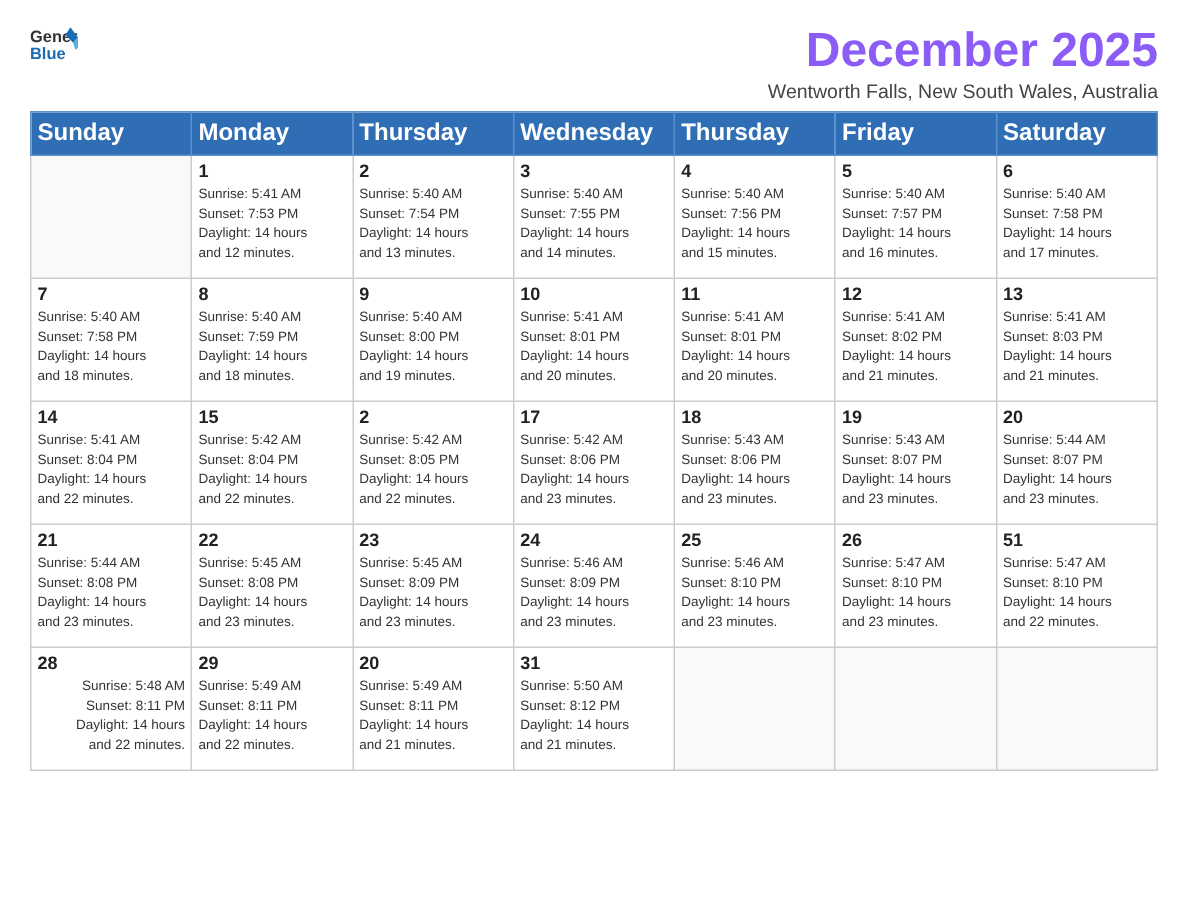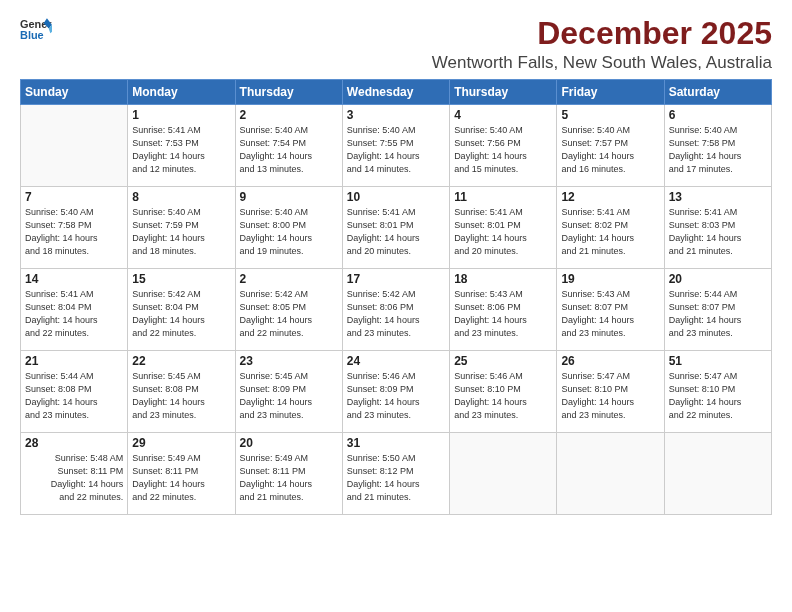--- a/index.html
+++ b/index.html
@@ -29,37 +29,37 @@
     .logo-icon {
       width: 32px;
       height: 28px;
     }
     .title-block {
       text-align: right;
     }
     .month-title {
       font-size: 32px;
       font-weight: bold;
-      color: #7f1d1d;
+      color: #8b5cf6;
       line-height: 1.1;
     }
     .subtitle {
-      font-size: 17px;
+      font-size: 13px;
       color: #444;
       margin-top: 2px;
     }
     .calendar {
       width: 100%;
       border-collapse: collapse;
       table-layout: fixed;
     }
     .calendar th {
       background: #2f6db5;
       color: #fff;
-      font-size: 12px;
+      font-size: 16px;
       font-weight: bold;
       padding: 5px 4px;
       text-align: left;
       border: 1px solid #5a8fd0;
     }
     .calendar td {
       border: 1px solid #ccc;
       vertical-align: top;
       padding: 3px 4px;
       font-size: 9.5px;

